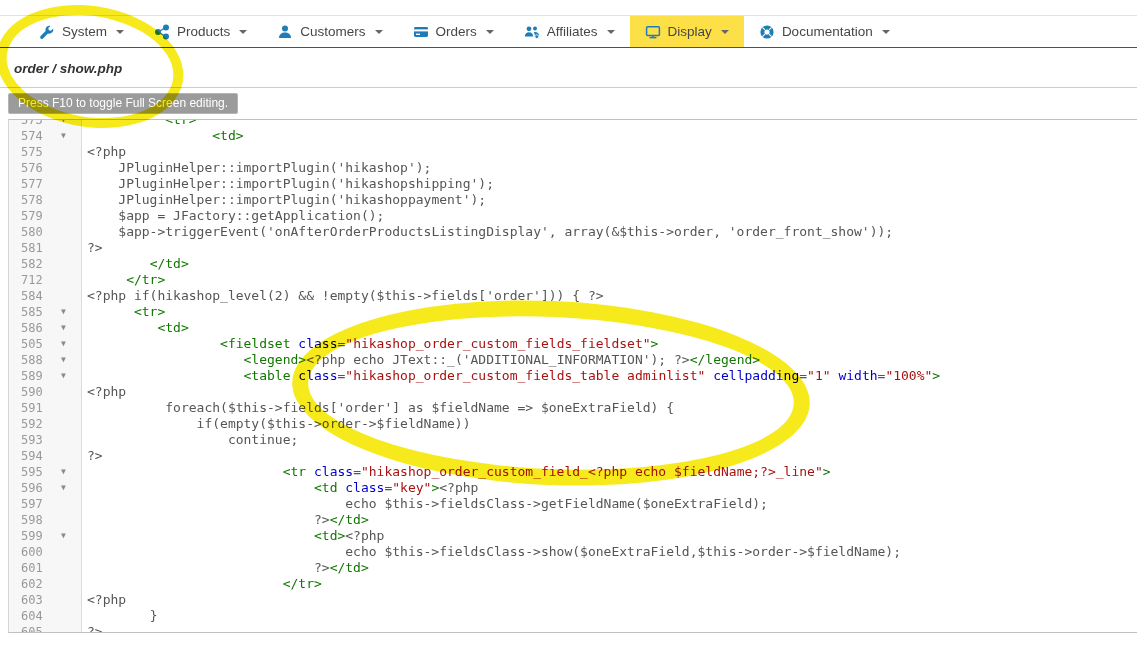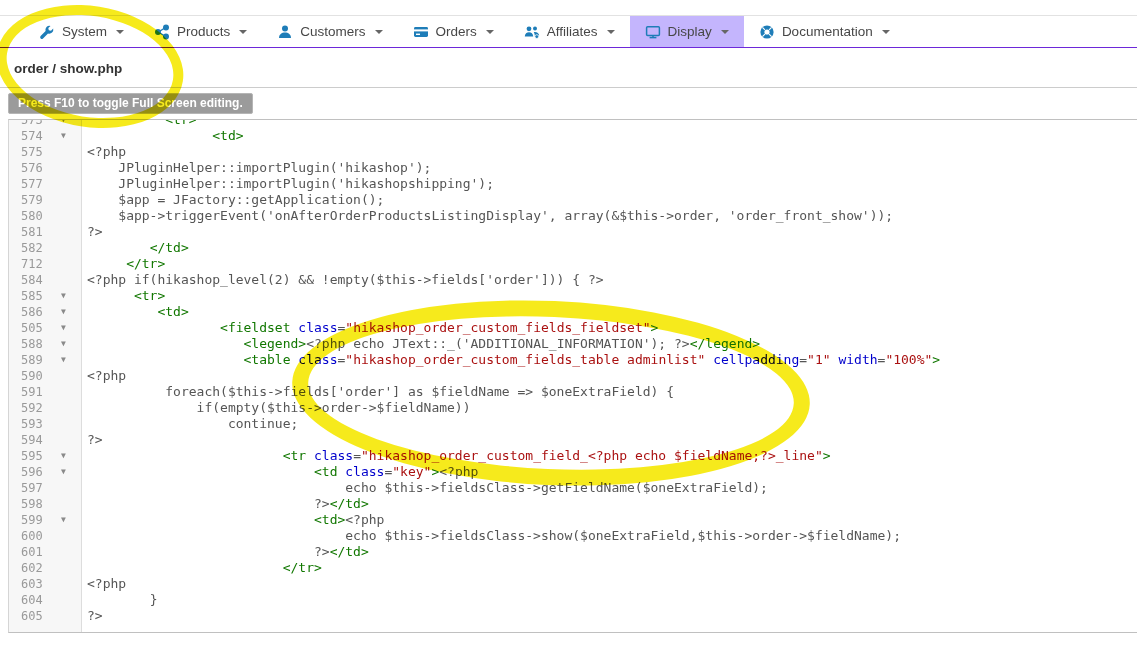--- a/index.html
+++ b/index.html
@@ -6,30 +6,30 @@
   #screen{position:relative;width:1137px;height:654px;background:#fff;overflow:hidden;
           font-family:"Liberation Sans",sans-serif;}
   :root{--hl:#f6e90a;--blue:#1e7db8;--tag:#117700;--attr:#0000cc;--str:#aa1111;--plain:#555;}
 
   
   #menubar{position:absolute;left:0;top:15px;right:0;height:31px;background:#fff;
            border-top:1px solid #e2e2e2;border-bottom:1px solid #6d28d9;
            display:flex;align-items:stretch;padding-left:24px;}
   .menu-item{display:flex;align-items:center;gap:7px;padding:0 15px;cursor:pointer;
              color:#474747;font-size:13.5px;white-space:nowrap;}
-  .menu-item.active{background:#c4b5fd;}
+  .menu-item.active{background:#fde047;}
   .menu-item svg{display:block;}
   .caret{width:0;height:0;border-left:4px solid transparent;border-right:4px solid transparent;
          border-top:4px solid #666;margin-left:2px;}
 
   
-  #breadcrumb{position:absolute;left:14px;top:61px;font-size:13.5px;font-weight:bold;color:#333;}
+  #breadcrumb{position:absolute;left:14px;top:61px;font-size:13.5px;font-weight:bold;color:#333;font-style:italic;}
   #header-divider{position:absolute;left:0;right:0;top:87px;height:0;border-top:1px solid #ccc;}
   #tooltip{position:absolute;left:8px;top:93px;background:#9b9b9b;color:#fff;font-size:12px;
-           font-weight:bold;padding:2px 9px 3px 9px;border-radius:2px;border:1px solid #b5b5b5;}
+           font-weight:normal;padding:2px 9px 3px 9px;border-radius:2px;border:1px solid #b5b5b5;}
 
   
   #editor{position:absolute;left:8px;top:119px;width:1128px;height:512px;background:#fff;
           border-top:1px solid #c0c0c0;border-left:1px solid #d5d5d5;border-bottom:1px solid #c0c0c0;
           overflow:hidden;}
   #gutter-strip{position:absolute;left:0;top:0;bottom:0;width:72px;background:#f7f7f7;
                 border-right:1px solid #ddd;}
   #code-lines{position:absolute;left:0;top:-8px;right:0;}
   .cm-row{display:flex;height:16px;line-height:16px;font-family:"DejaVu Sans Mono","Liberation Mono",monospace;
           font-size:13px;white-space:pre;}
@@ -147,20 +147,21 @@
   <div id="tooltip">Press F10 to toggle Full Screen editing.</div>
 
   <div id="editor">
     <div id="gutter-strip"></div>
     <div id="code-lines">
         <div class="cm-row"><div class="gut"><span class="lnum">573</span><span class="fold">▼</span></div><div class="codetxt">          <span class="sp-t">&lt;tr&gt;</span></div></div>
         <div class="cm-row"><div class="gut"><span class="lnum">574</span><span class="fold">▼</span></div><div class="codetxt">                <span class="sp-t">&lt;td&gt;</span></div></div>
         <div class="cm-row"><div class="gut"><span class="lnum">575</span></div><div class="codetxt"><span class="sp-p">&lt;?php</span></div></div>
         <div class="cm-row"><div class="gut"><span class="lnum">576</span></div><div class="codetxt">    <span class="sp-p">JPluginHelper::importPlugin('hikashop');</span></div></div>
         <div class="cm-row"><div class="gut"><span class="lnum">577</span></div><div class="codetxt">    <span class="sp-p">JPluginHelper::importPlugin('hikashopshipping');</span></div></div>
+        <div class="cm-row"><div class="gut"><span class="lnum">578</span></div><div class="codetxt">    <span class="sp-p">JPluginHelper::importPlugin('hikashoppayment');</span></div></div>
         <div class="cm-row"><div class="gut"><span class="lnum">579</span></div><div class="codetxt">    <span class="sp-p">$app = JFactory::getApplication();</span></div></div>
         <div class="cm-row"><div class="gut"><span class="lnum">580</span></div><div class="codetxt">    <span class="sp-p">$app-&gt;triggerEvent('onAfterOrderProductsListingDisplay', array(&amp;$this-&gt;order, 'order_front_show'));</span></div></div>
         <div class="cm-row"><div class="gut"><span class="lnum">581</span></div><div class="codetxt"><span class="sp-p">?&gt;</span></div></div>
         <div class="cm-row"><div class="gut"><span class="lnum">582</span></div><div class="codetxt">        <span class="sp-t">&lt;/td&gt;</span></div></div>
         <div class="cm-row"><div class="gut"><span class="lnum">712</span></div><div class="codetxt">     <span class="sp-t">&lt;/tr&gt;</span></div></div>
         <div class="cm-row"><div class="gut"><span class="lnum">584</span></div><div class="codetxt"><span class="sp-p">&lt;?php if(hikashop_level(2) &amp;&amp; !empty($this-&gt;fields['order'])) { ?&gt;</span></div></div>
         <div class="cm-row"><div class="gut"><span class="lnum">585</span><span class="fold">▼</span></div><div class="codetxt">      <span class="sp-t">&lt;tr&gt;</span></div></div>
         <div class="cm-row"><div class="gut"><span class="lnum">586</span><span class="fold">▼</span></div><div class="codetxt">         <span class="sp-t">&lt;td&gt;</span></div></div>
         <div class="cm-row"><div class="gut"><span class="lnum">505</span><span class="fold">▼</span></div><div class="codetxt">                 <span class="sp-t">&lt;fieldset</span><span class="sp-p"> </span><span class="sp-a">class</span><span class="sp-p">=</span><span class="sp-s">"hikashop_order_custom_fields_fieldset"</span><span class="sp-t">&gt;</span></div></div>
         <div class="cm-row"><div class="gut"><span class="lnum">588</span><span class="fold">▼</span></div><div class="codetxt">                    <span class="sp-t">&lt;legend&gt;</span><span class="sp-p">&lt;?php echo JText::_('ADDITIONAL_INFORMATION'); ?&gt;</span><span class="sp-t">&lt;/legend&gt;</span></div></div>

